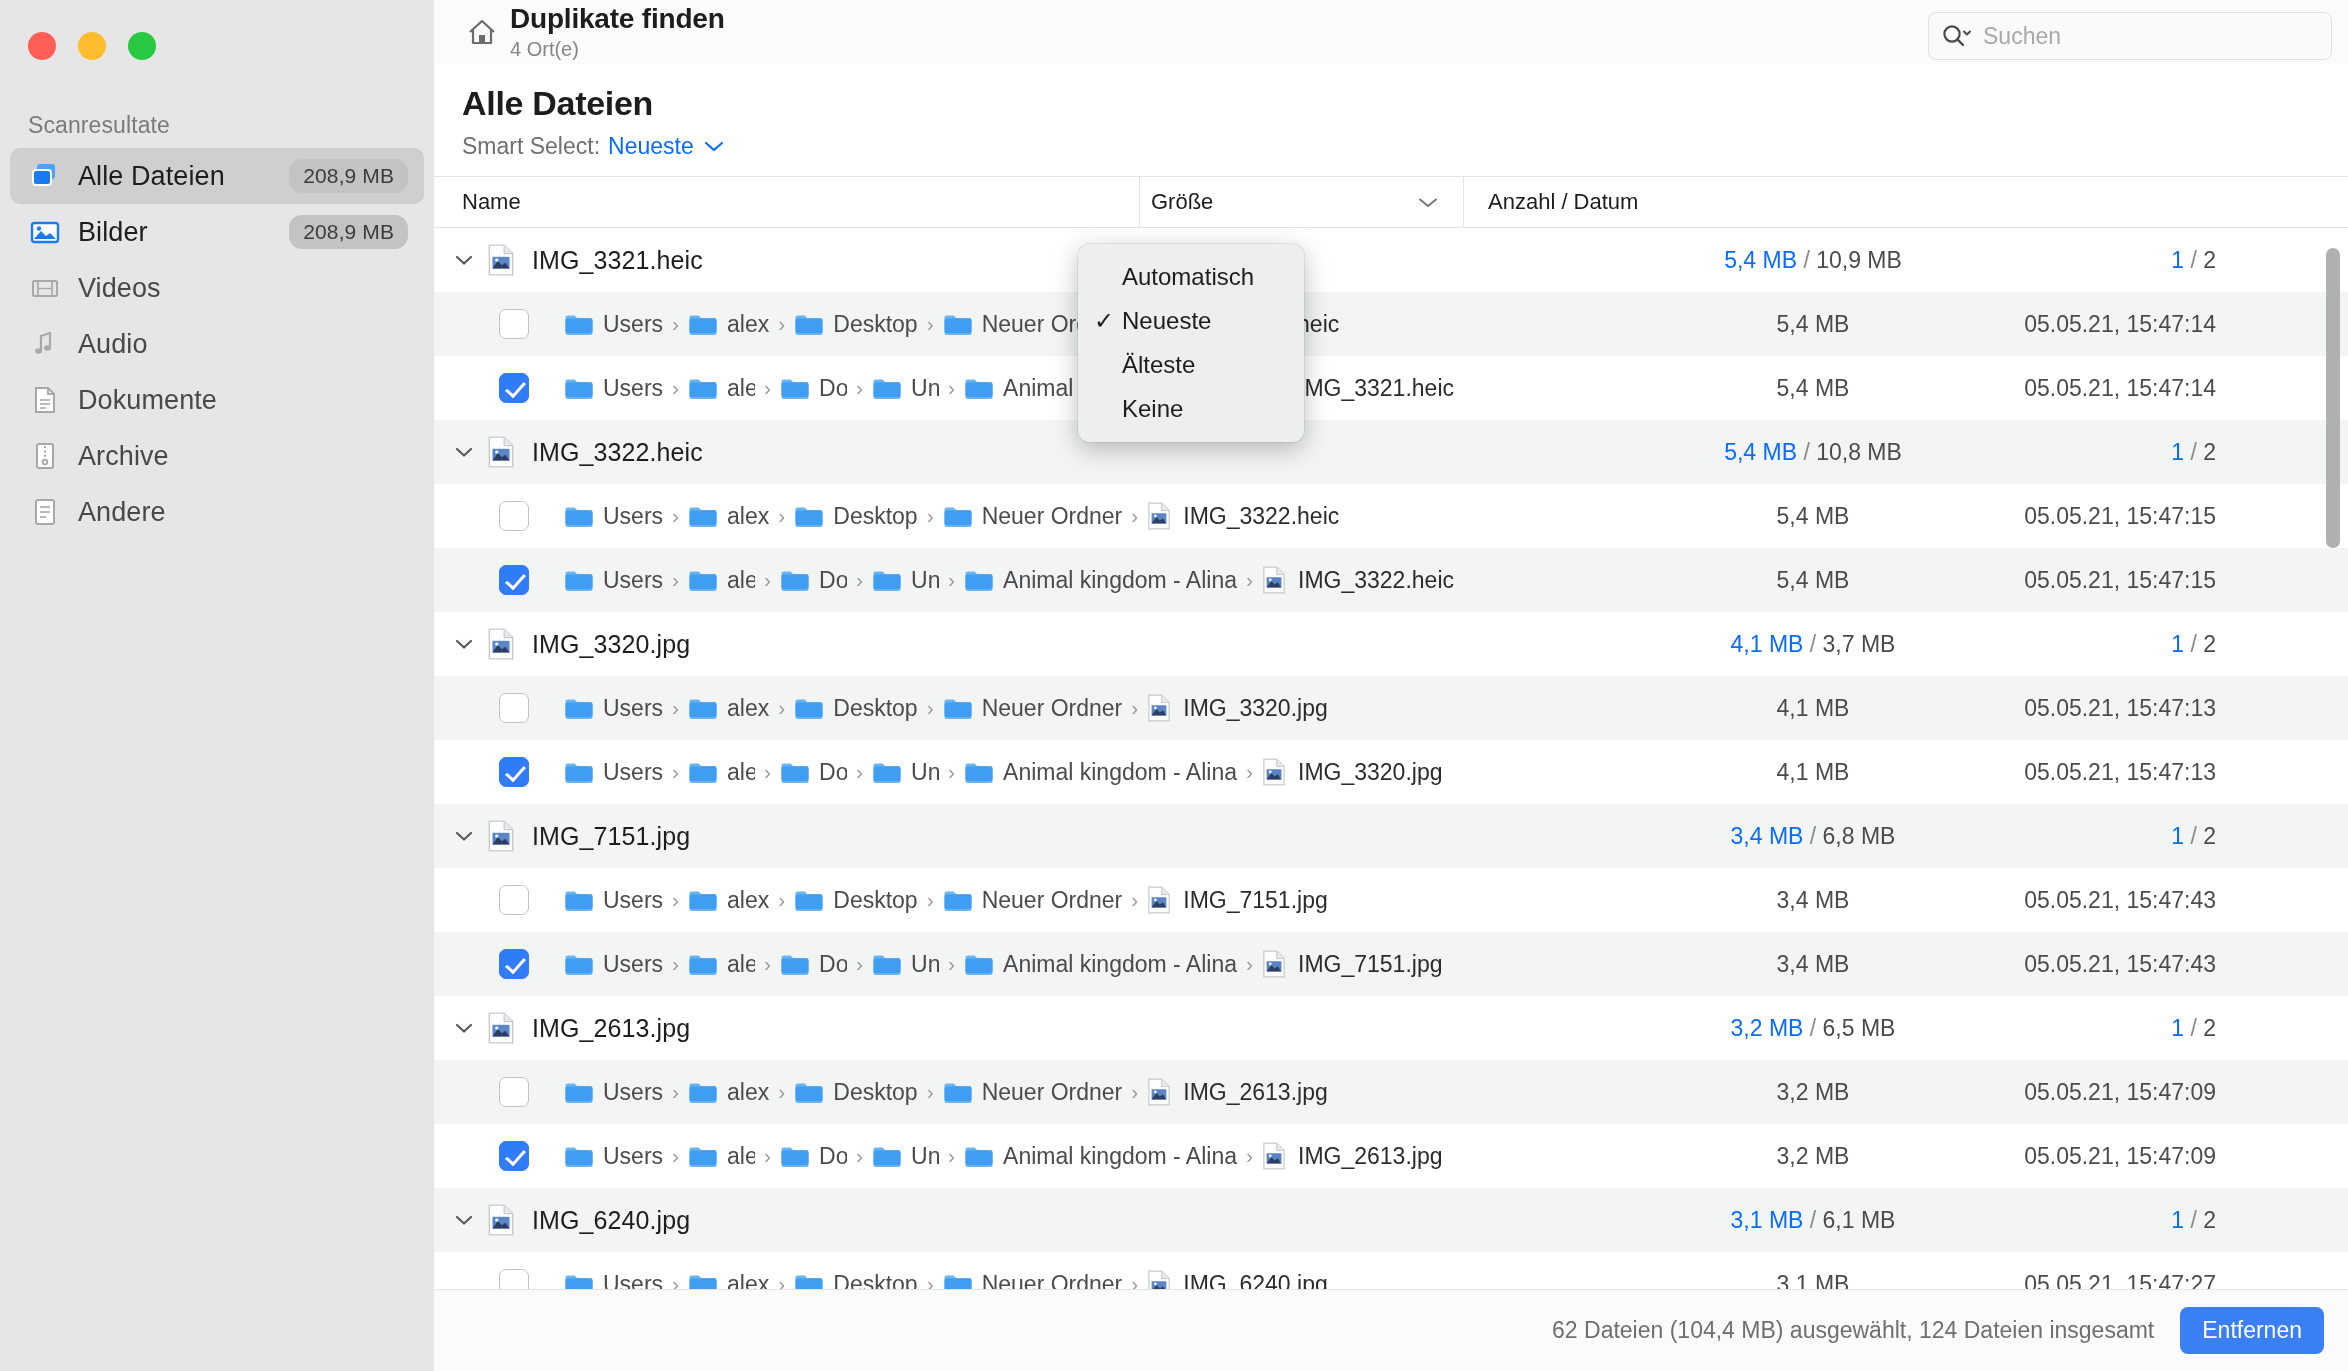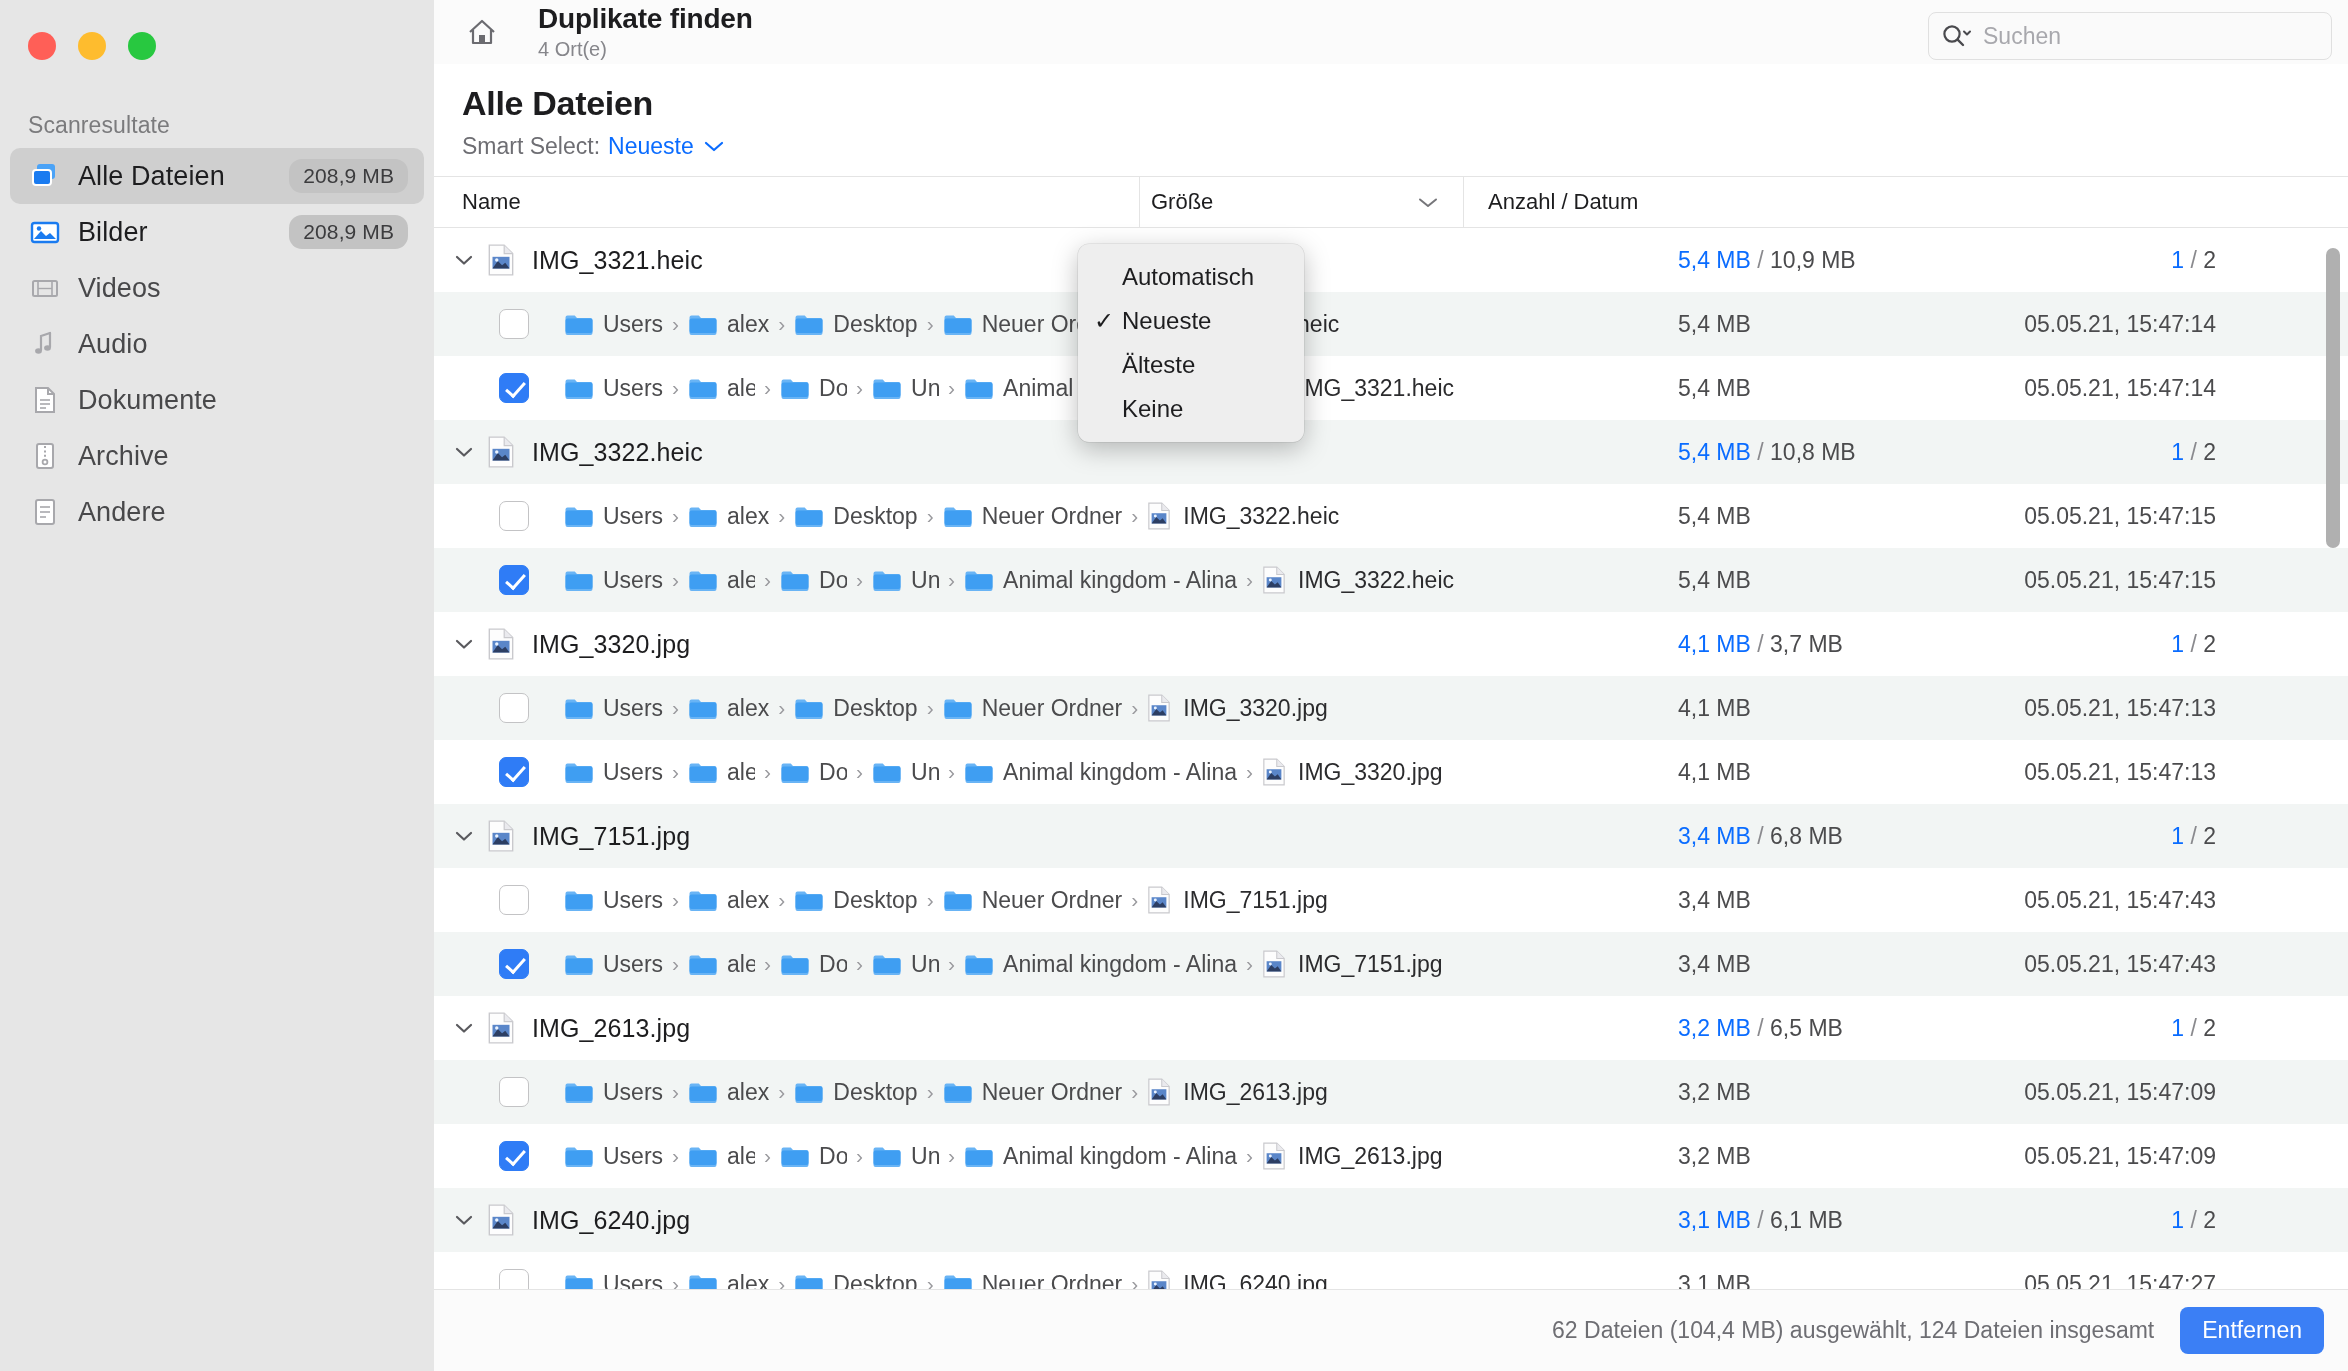--- a/index.html
+++ b/index.html
@@ -49,21 +49,21 @@
   
   .main { flex: 1; height: 1371px; background: #ffffff; position: relative; display: flex; flex-direction: column; }
 
   .topbar {
     height: 64px; flex: 0 0 64px;
     background: #fbfbfb;
     display: flex; align-items: center;
     position: relative;
   }
   .home-ico { margin-left: 28px; width: 40px; height: 40px; display:flex; align-items:center;justify-content:center;}
-  .title-wrap { margin-left: 36px; display: flex; flex-direction: column; justify-content: flex-start; }
+  .title-wrap { margin-left: 8px; display: flex; flex-direction: column; justify-content: flex-start; }
   .app-title { font-size: 28px; font-weight: 700; color: #1d1d1f; line-height: 1.15; letter-spacing: -0.2px;}
   .app-sub { font-size: 20px; color: #86868b; margin-top: 3px; }
   .searchbox {
     position: absolute; right: 16px; top: 12px;
     width: 404px; height: 48px;
     border: 1px solid #e0e0e0; border-radius: 8px;
     background: #fafafa; display: flex; align-items: center; padding: 0 12px;
   }
   .search-ico { width: 34px; height: 26px; display:flex;align-items:center; }
   .search-ph { font-size: 23px; color: #a8a8ad; margin-left: 8px; }
@@ -89,21 +89,21 @@
 
   .tbody { flex: 1; overflow: hidden; position: relative; background: #fff; }
 
   .row { display: flex; align-items: center; height: 64px; position: relative; }
   .row.odd { background: #f2f5f4; }
   .row.even { background: #ffffff; }
   .row.group { background: #ffffff; }
   .row.group.alt { background: #f2f5f4; }
 
   .c-name { flex: 1; display: flex; align-items: center; min-width: 0; padding-left: 10px; }
-  .c-size { width: 330px; text-align: left; padding-right: 60px; font-size: 23px; color: #4b4b4d; flex: 0 0 330px; }
+  .c-size { width: 330px; text-align: center; padding-right: 60px; font-size: 23px; color: #4b4b4d; flex: 0 0 330px; }
   .c-count { width: 340px; text-align: right; padding-right: 132px; font-size: 23px; color: #4b4b4d; flex: 0 0 340px; }
 
   .disclosure { width: 40px; flex: 0 0 40px; display: flex; align-items: center; justify-content: center; }
   .grp-fileicon { width: 34px; flex: 0 0 34px; margin-right: 14px; display:flex;align-items:center;justify-content:center; }
   .grp-name { font-size: 25px; color: #1d1d1f; letter-spacing: 0.1px; }
 
   .checkcell { width: 56px; flex: 0 0 56px; display: flex; align-items: center; justify-content: center; margin-left: 42px; }
   .cb { width: 30px; height: 30px; border-radius: 7px; border: 1.5px solid #c3c3c5; background: #fff; }
   .cb.on { background: #2f7cf6; border-color: #2f7cf6; position: relative; }
   .cb.on::after {

